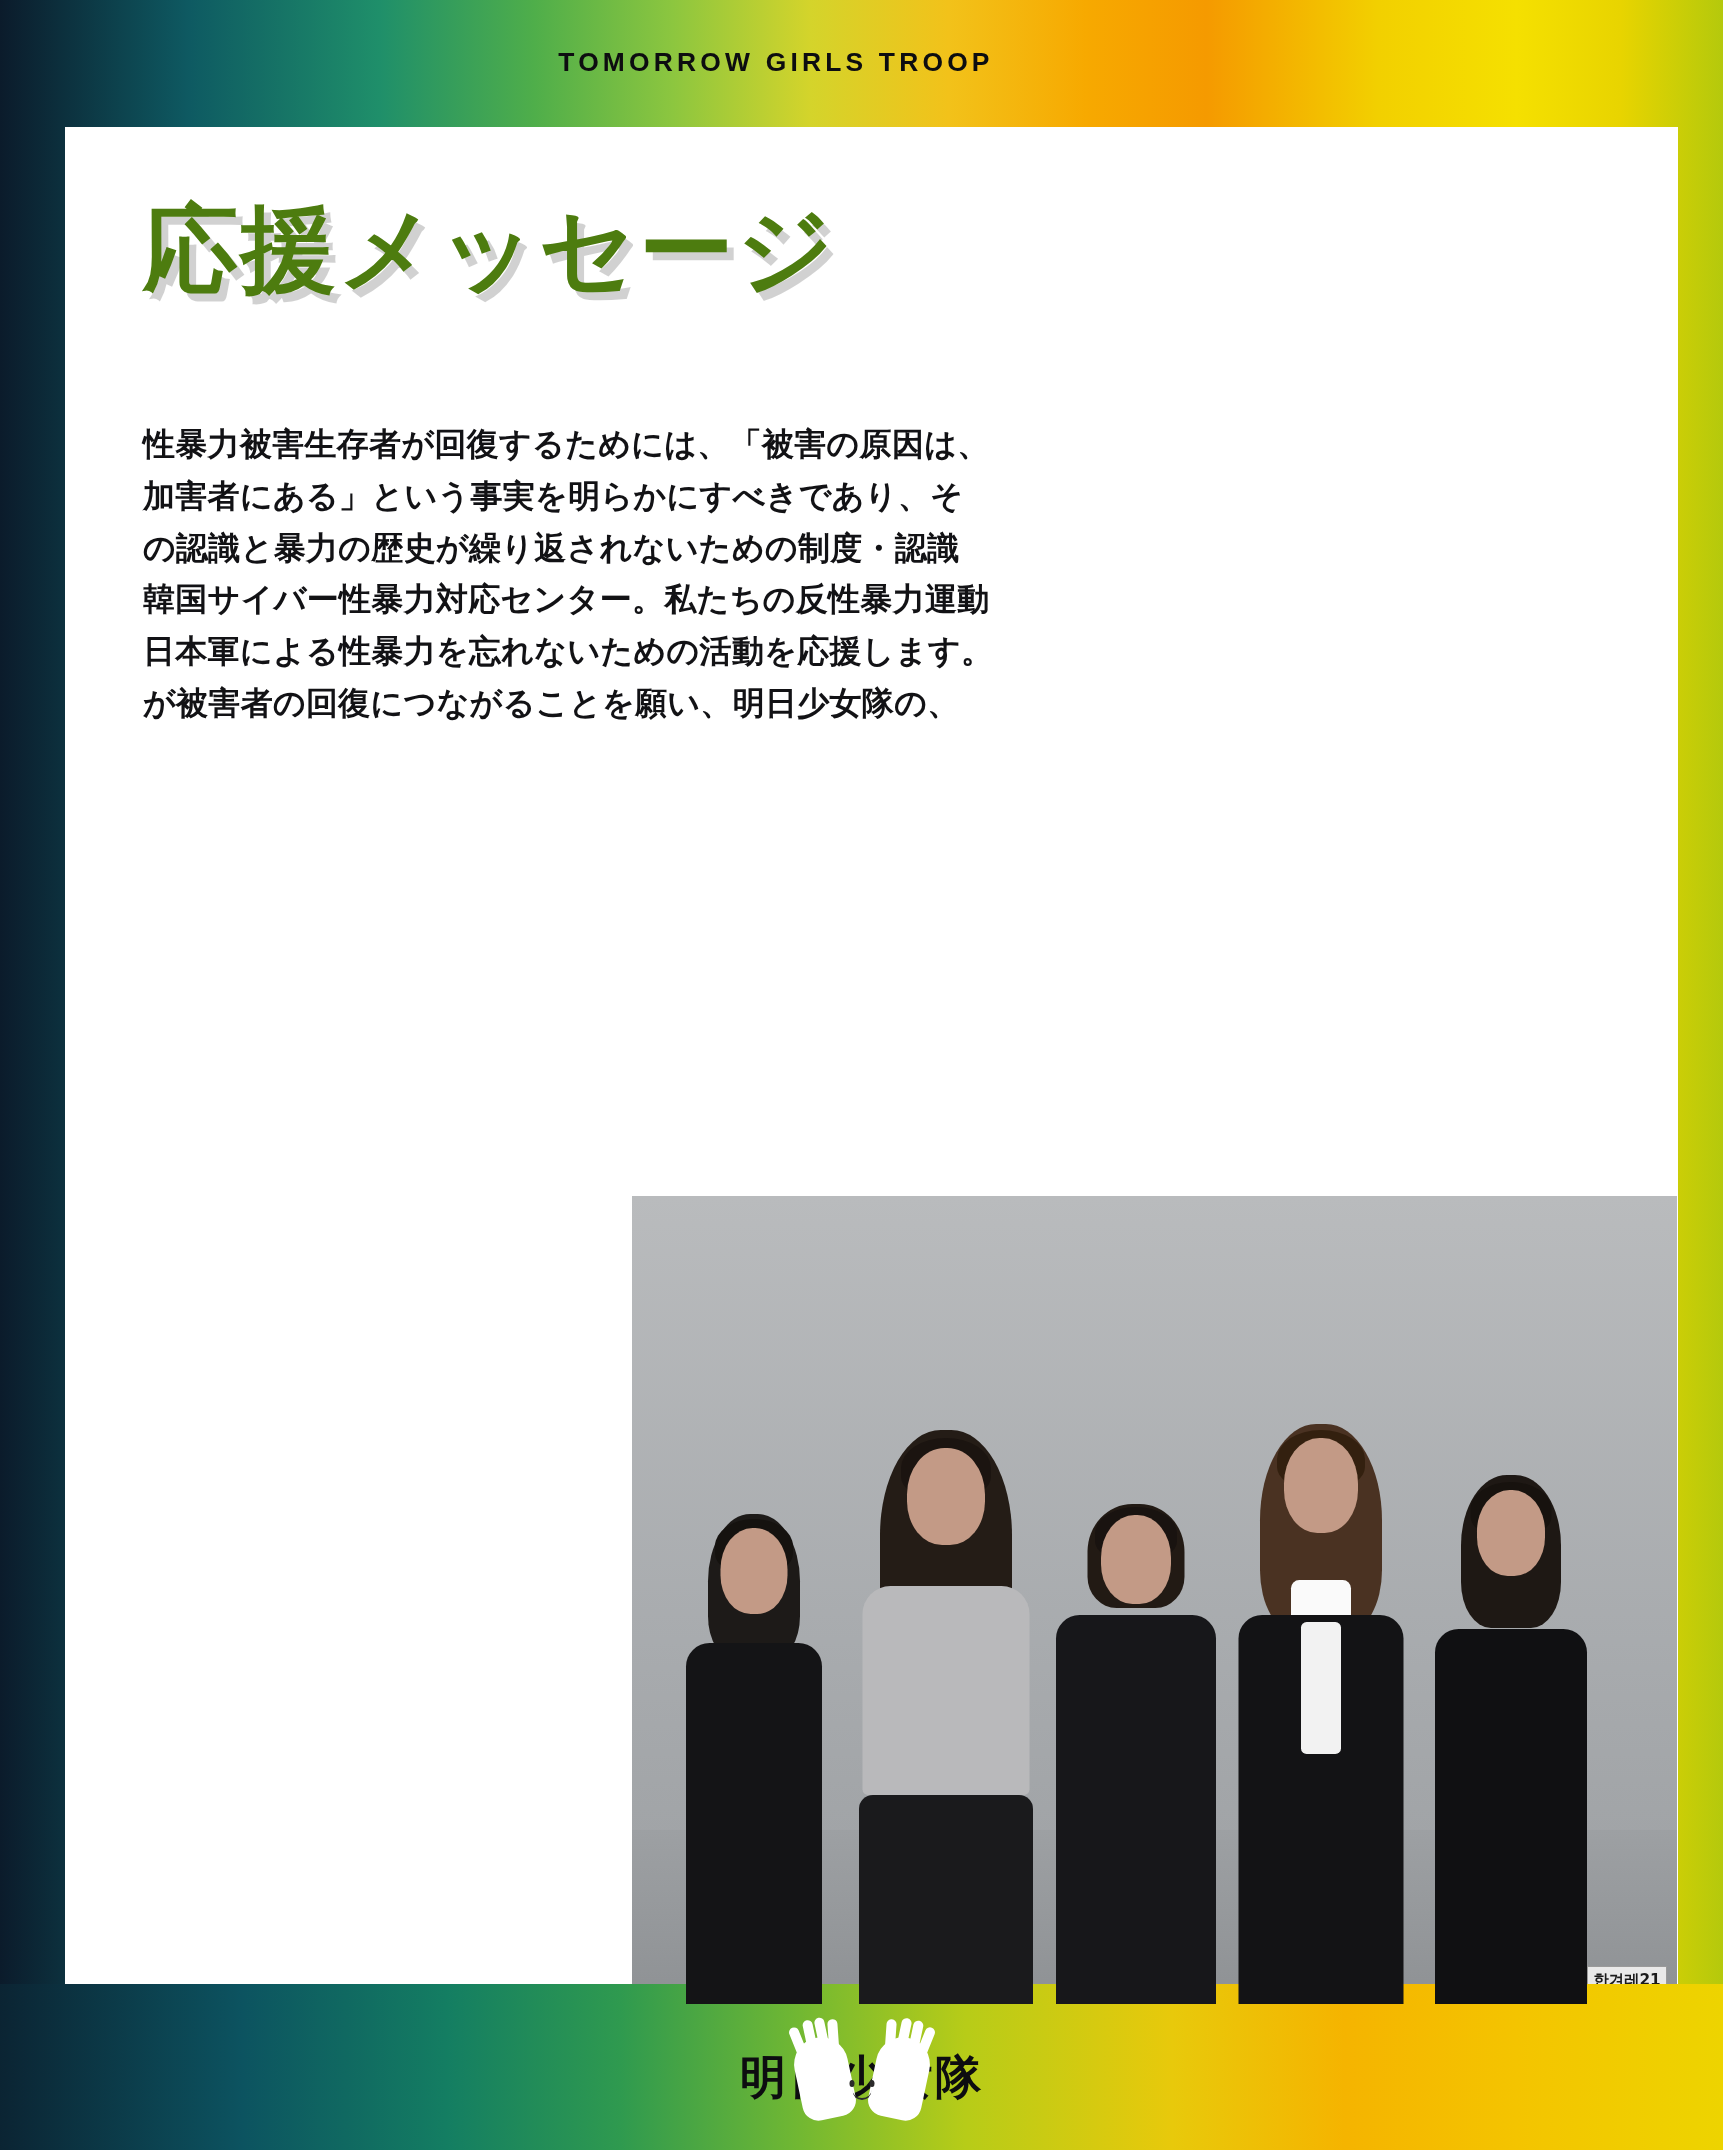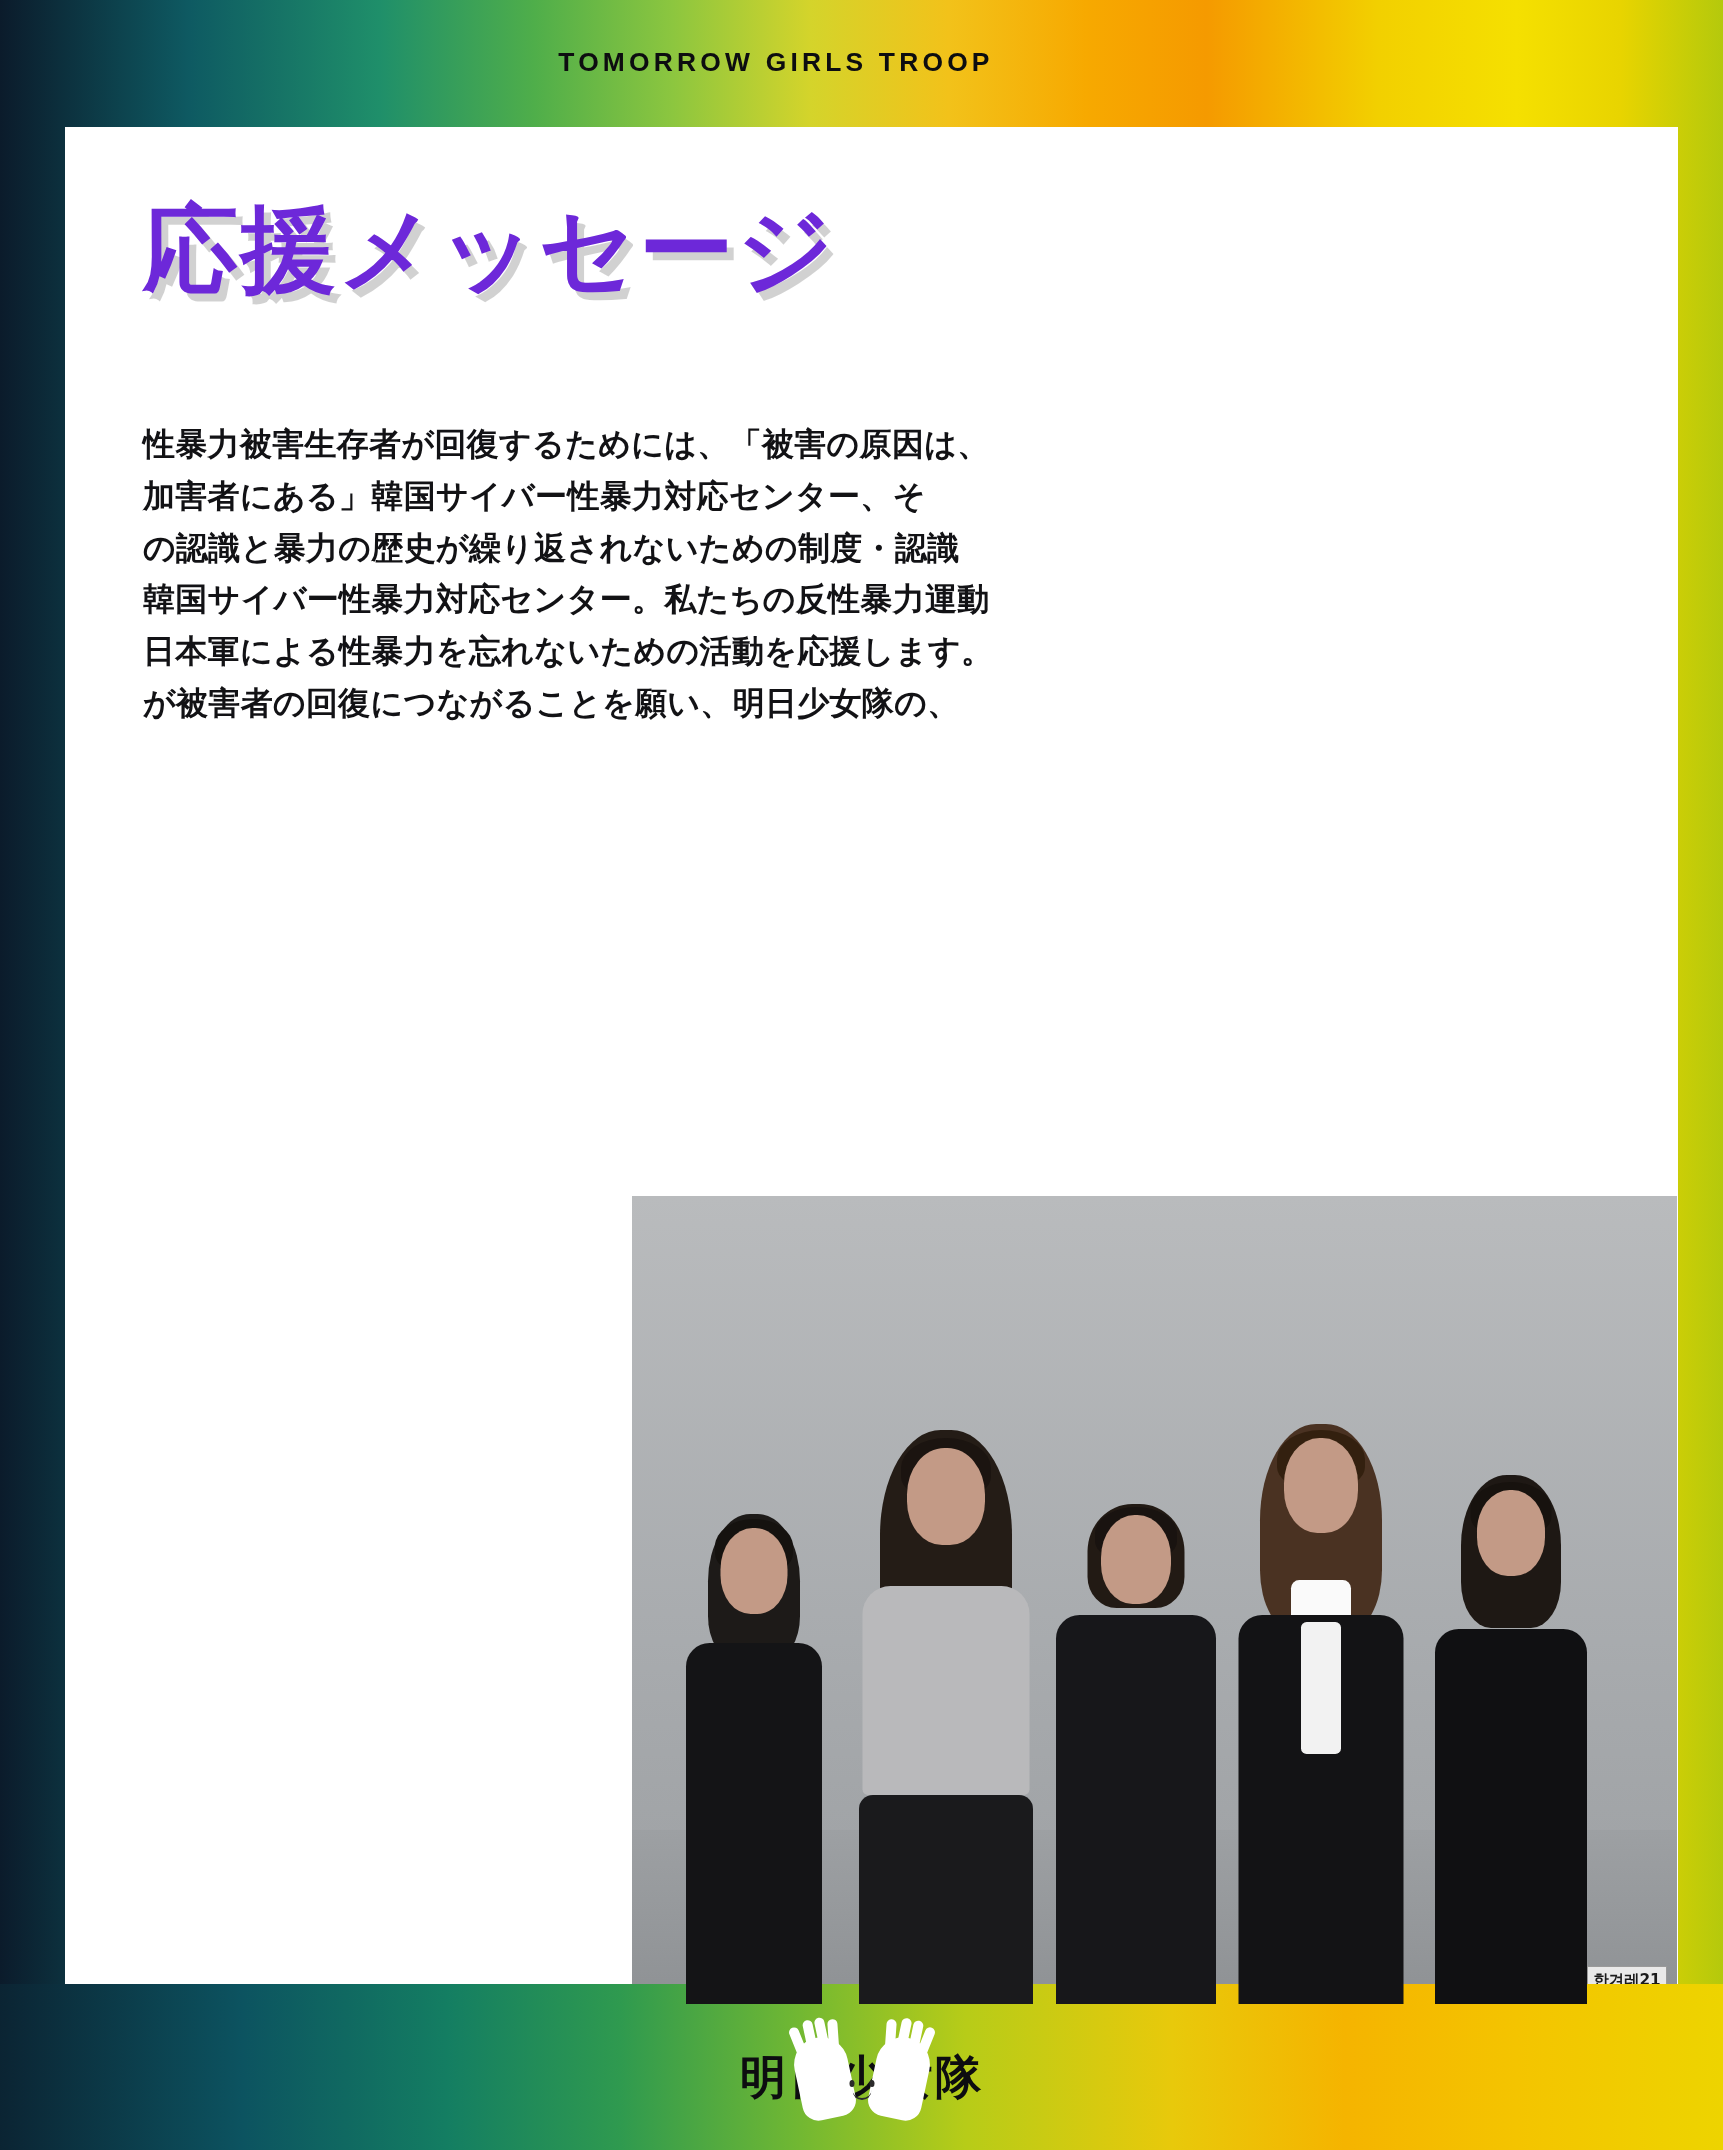--- a/index.html
+++ b/index.html
@@ -98,21 +98,21 @@
   }
 
   .headline {
     position: absolute;
     left: 78px;
     top: 75px;
     font-family: "DejaVu Sans", sans-serif;
     font-weight: bold;
     font-size: 95px;
     line-height: 1.0;
-    color: #6d28d9;
+    color: #4d7c0f;
     letter-spacing: 2.8px;
     text-shadow: 7px 8.3px 0 rgba(0,0,0,0.18);
     white-space: nowrap;
   }
 
   .body-text {
     position: absolute;
     left: 78px;
     top: 292px;
     width: 1474px;
@@ -297,21 +297,21 @@
     <div class="header-title">TOMORROW GIRLS TROOP</div>
   </div>
 
   <div class="card">
     <div class="card-inner">
 
       <div class="headline">応援メッセージ</div>
 
       <div class="body-text">
         <div class="body-line">性暴力被害生存者が回復するためには、「被害の原因は、</div>
-        <div class="body-line">加害者にある」韓国サイバー性暴力対応センター、そ</div>
+        <div class="body-line">加害者にある」という事実を明らかにすべきであり、そ</div>
         <div class="body-line">の認識と暴力の歴史が繰り返されないための制度・認識</div>
         <div class="body-line">韓国サイバー性暴力対応センター。私たちの反性暴力運動</div>
         <div class="body-line">日本軍による性暴力を忘れないための活動を応援します。</div>
         <div class="body-line">が被害者の回復につながることを願い、明日少女隊の、</div>
       </div>
 
       <div class="attribution">韓国サイバー性暴力対応センター</div>
 
       <div class="photo">
         <div class="photo-floor"></div>

